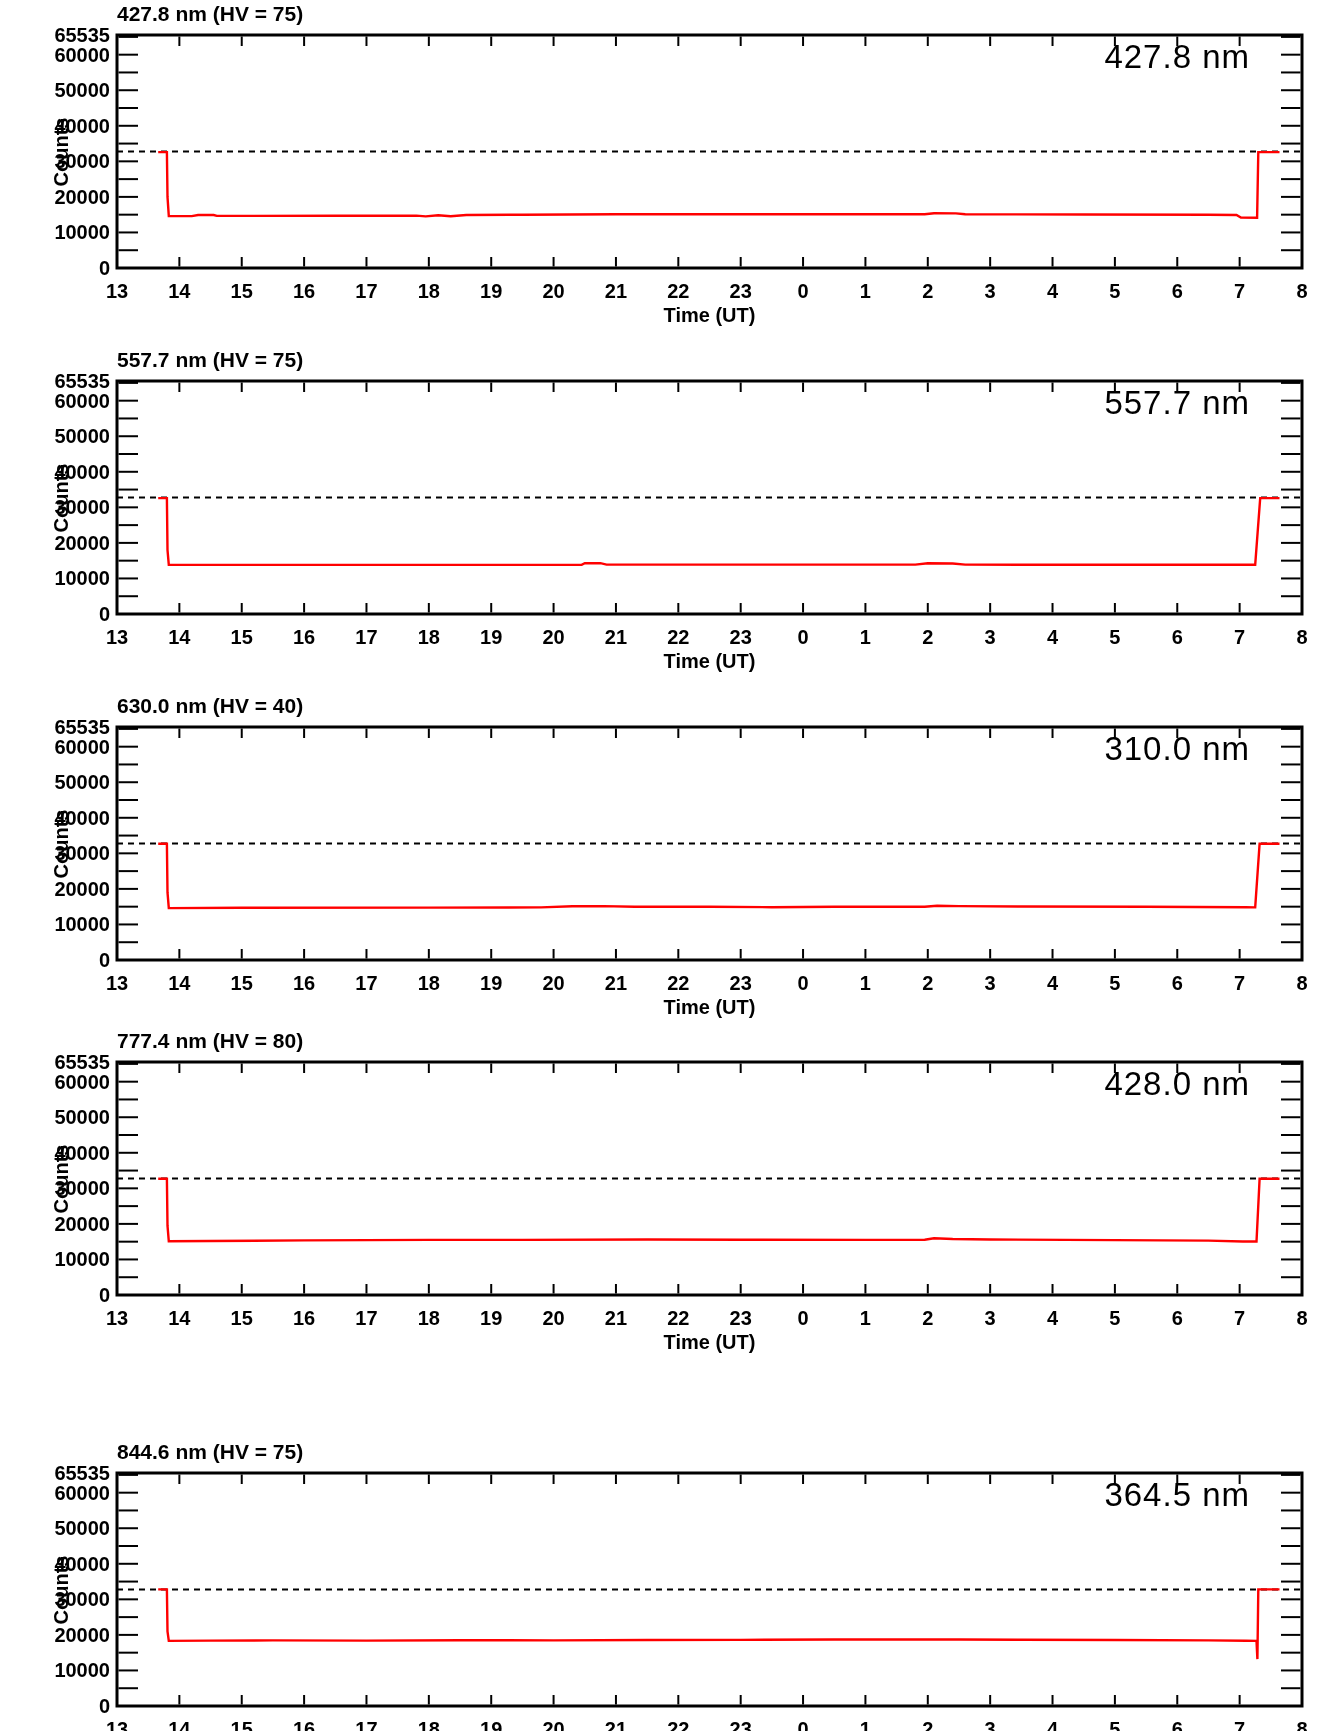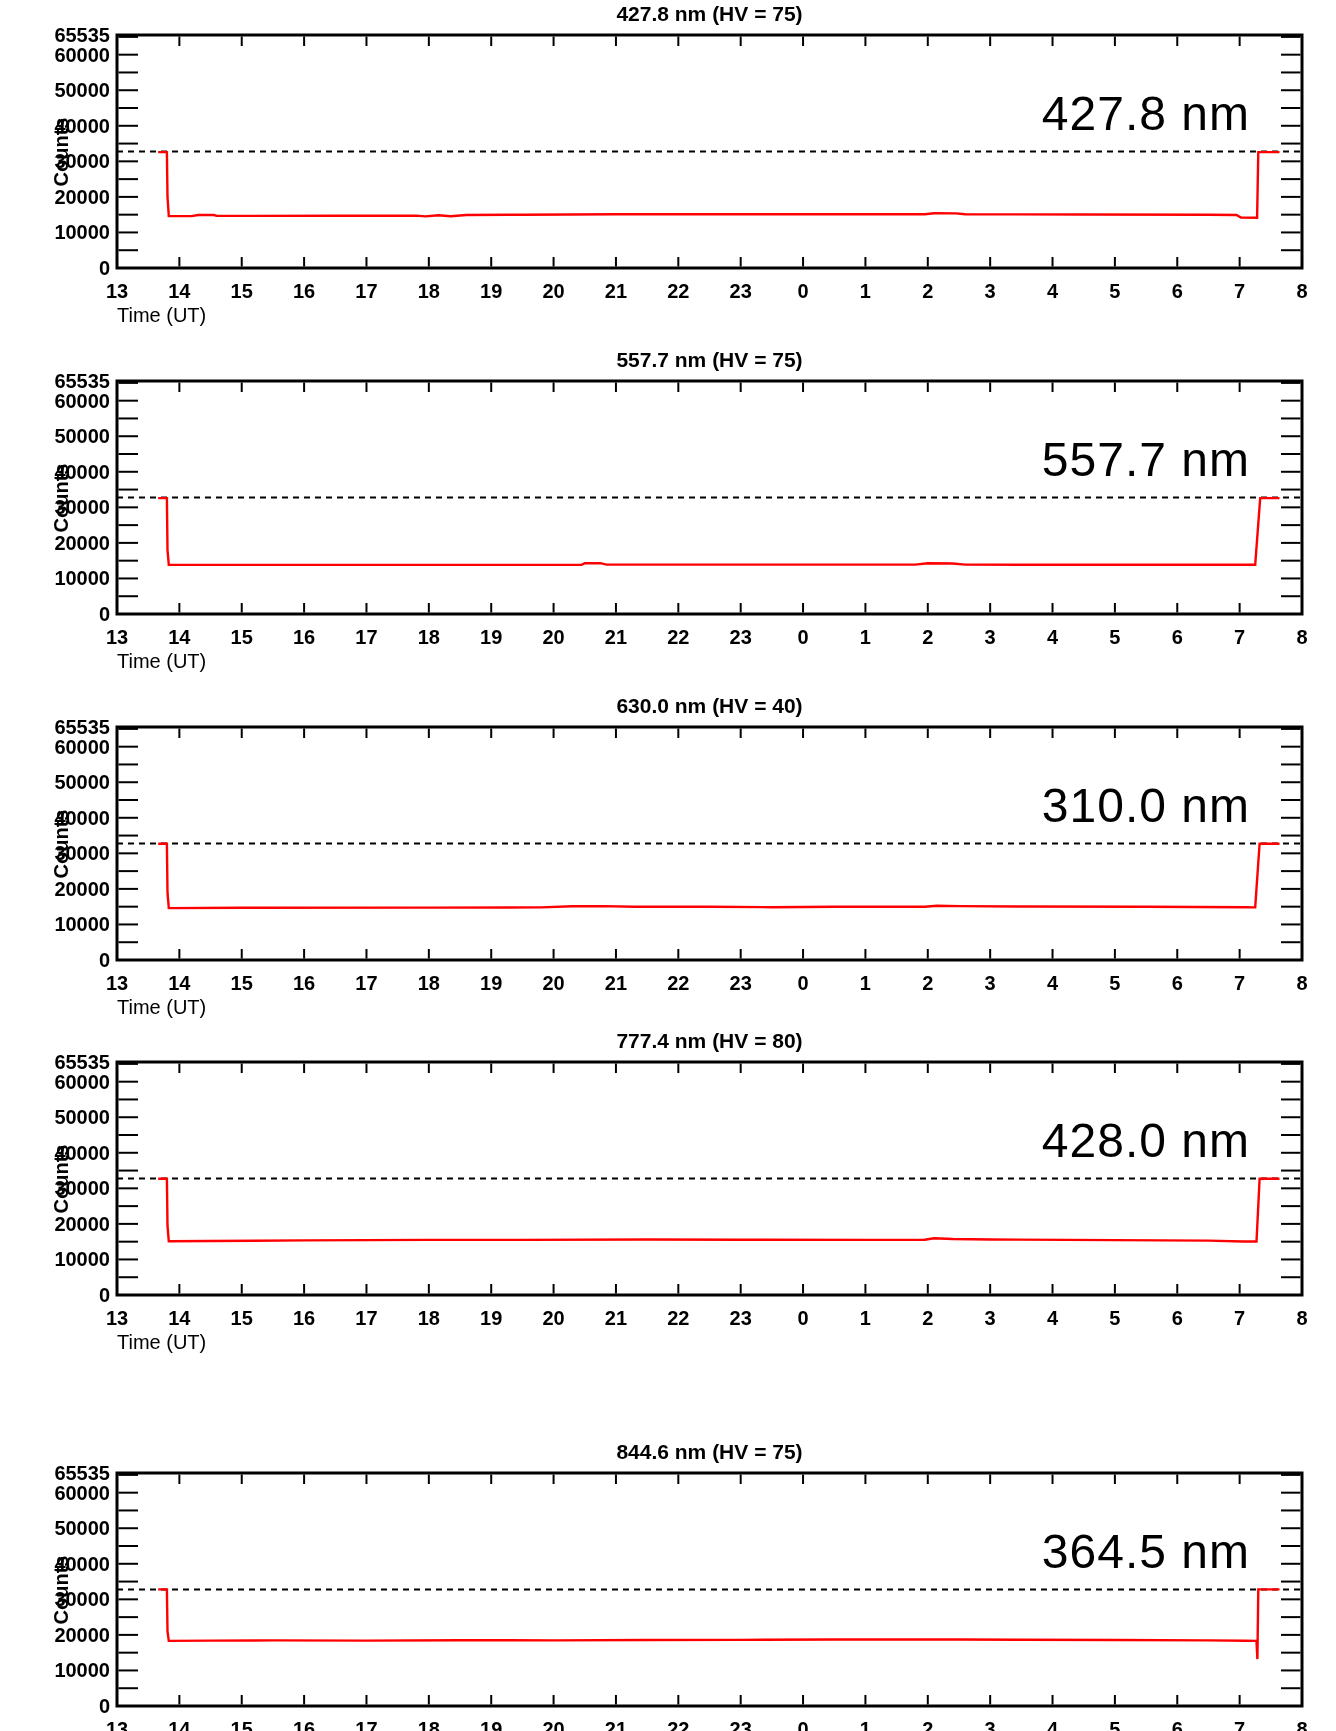--- a/index.html
+++ b/index.html
@@ -1,24 +1,24 @@
 <!DOCTYPE html>
 <html><head>
 <meta charset="utf-8">
 <style>
   html,body{margin:0;padding:0;background:#ffffff;}
   body{width:1336px;height:1731px;position:relative;font-family:"Liberation Sans",sans-serif;color:#000;overflow:hidden;}
   .panel{position:absolute;left:0;width:1336px;height:346px;}
-  .title{position:absolute;left:117px;width:1185px;top:0px;line-height:27px;text-align:center;
+  .title{position:absolute;left:117px;width:1185px;top:0px;line-height:27px;text-align:left;
          font-size:21px;font-weight:bold;}
-  .annotation{position:absolute;right:86px;top:38px;font-size:48px;font-weight:normal;letter-spacing:1px;margin-top:48px;}
+  .annotation{position:absolute;right:86px;top:38px;font-size:33px;font-weight:normal;letter-spacing:1px;}
   .ylabel{position:absolute;left:61px;top:152px;transform:translate(-50%,-50%) rotate(-90deg);
           font-size:20px;font-weight:bold;white-space:nowrap;}
-  .xlabel{position:absolute;left:117px;width:1185px;top:304px;text-align:left;
-          font-size:20px;font-weight:normal;}
+  .xlabel{position:absolute;left:117px;width:1185px;top:304px;text-align:center;
+          font-size:20px;font-weight:bold;}
   svg.plot{position:absolute;left:0;top:0;}
   text.tick{font-family:"Liberation Sans",sans-serif;font-size:20px;font-weight:bold;fill:#000;}
 </style>
 </head>
 <body>
 
 <section class="panel" style="top:0px">
   <div class="title">427.8 nm (HV = 75)</div>
   <div class="annotation">427.8 nm</div>
   <div class="ylabel">Counts</div>

